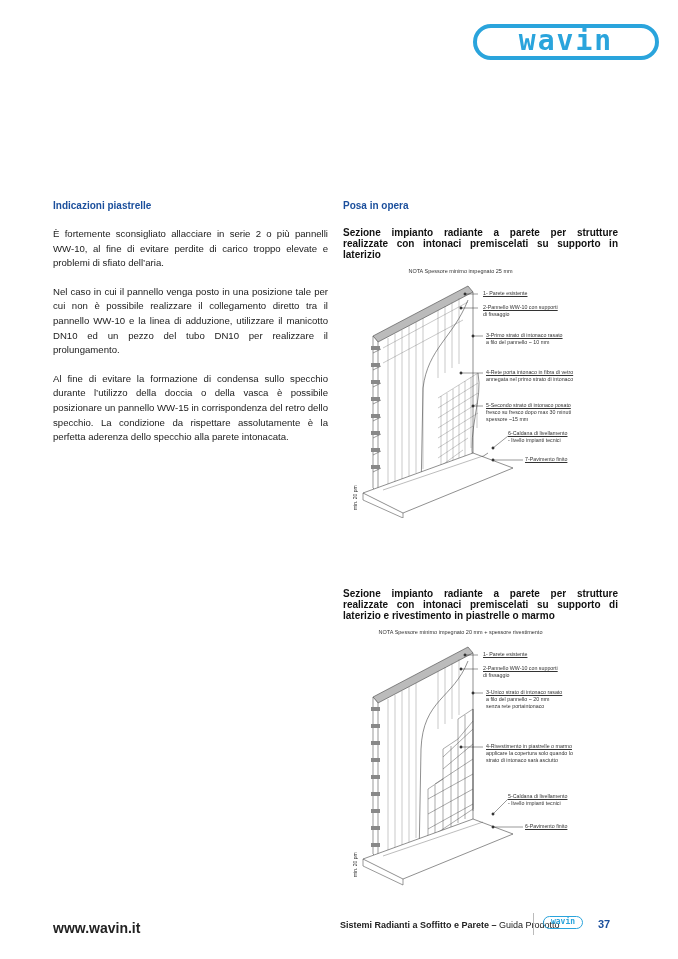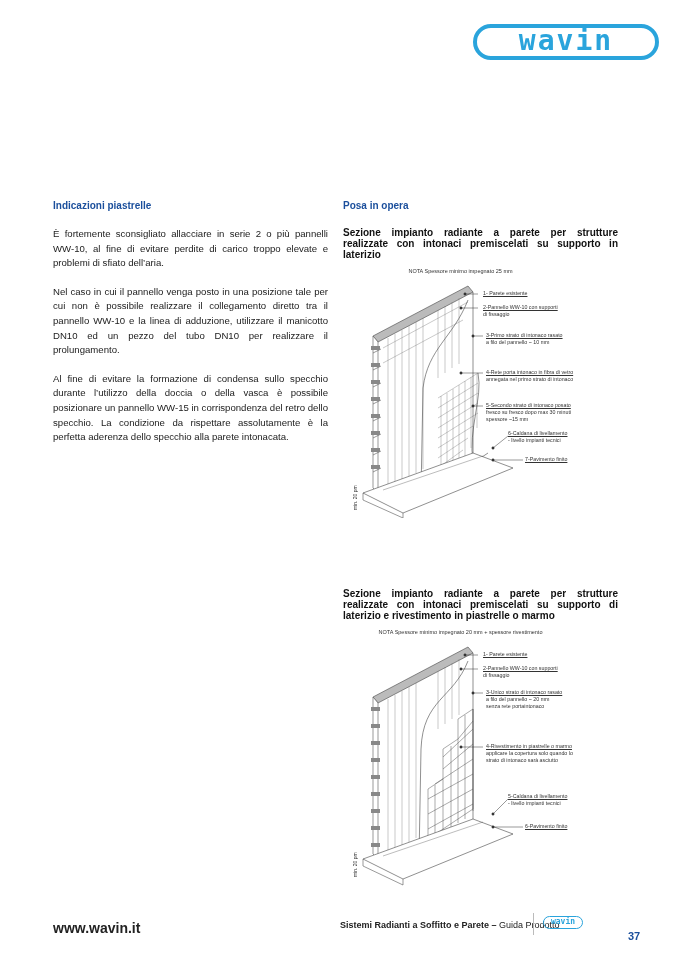--- a/index.html
+++ b/index.html
@@ -57,21 +57,21 @@
     .footer-logo {
       position: absolute; left: 543px; top: 916px; width: 40px; height: 13px;
       border: 1.5px solid #2aa4dc; border-radius: 7px;
       display: flex; align-items: center; justify-content: center;
     }
     .footer-logo span {
       font-family: "DejaVu Sans Mono", monospace; font-weight: bold; color: #2aa4dc;
       font-size: 8px; line-height: 1; margin-top: -1px;
     }
     .page-num {
-      position: absolute; left: 628px; top: 918px; color: #1b4f9c; font-weight: bold; font-size: 11px; margin-top: 12px;
+      position: absolute; left: 598px; top: 918px; color: #1b4f9c; font-weight: bold; font-size: 11px;
     }
   </style>
 </head>
 <body>
 
 <div class="logo">
   <span class="logo-text">wavin</span>
 </div>
 
 <div class="col-left">

